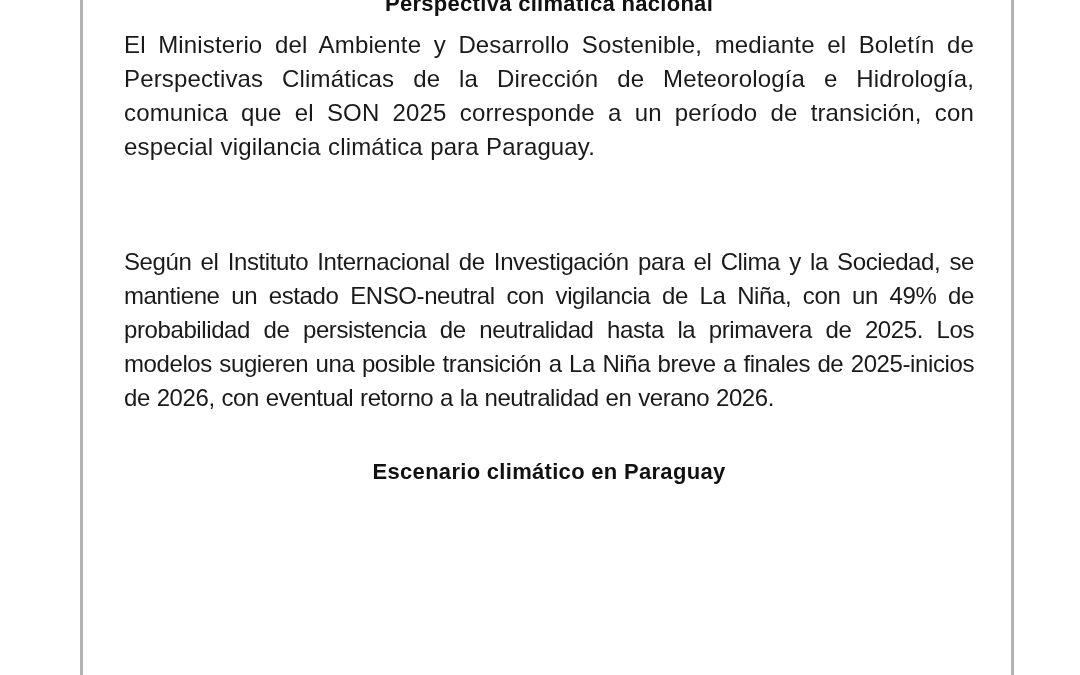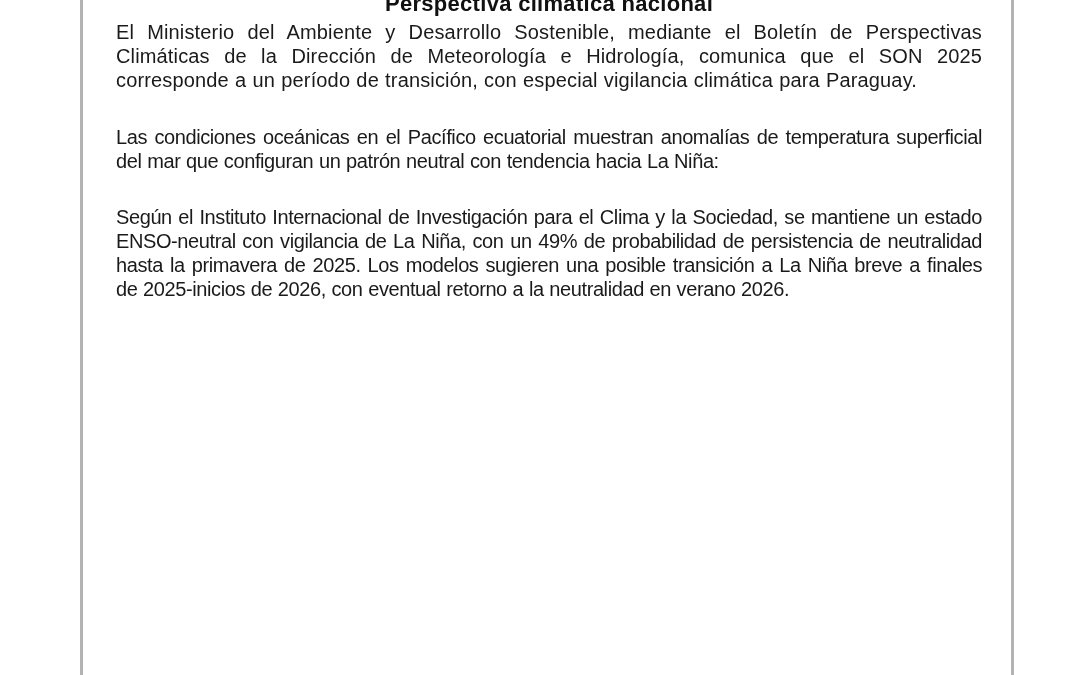--- a/index.html
+++ b/index.html
@@ -36,23 +36,23 @@
       font-weight: bold;
       font-size: 22px;
       line-height: 32px;
       margin: 0;
       color: #111111;
       letter-spacing: 0.3px;
     }
     .para {
       text-align: justify;
       text-align-last: left;
-      font-size: 20px;
-      line-height: 24px;
-      margin: 0;
+      font-size: 24px;
+      line-height: 34px;
+      margin: 8px;
       letter-spacing: 0.15px;
       word-spacing: 0.5px;
     }
     .para.condensed {
       letter-spacing: -0.4px;
     }
     .gap {
       height: 32.5px;
     }
     .gap-lg {
@@ -61,17 +61,17 @@
   </style>
 </head>
 <body>
 
 <div class="page-frame"></div>
 
 <div class="content">
   <h2 class="heading">Perspectiva climática nacional</h2>
   <p class="para">El Ministerio del Ambiente y Desarrollo Sostenible, mediante el Boletín de Perspectivas Climáticas de la Dirección de Meteorología e Hidrología, comunica que el SON 2025 corresponde a un período de transición, con especial vigilancia climática para Paraguay.</p>
   <div class="gap"></div>
-  <p class="para condensed">Las condiciones oceánicas en el Pacífico ecuatorial muestran anomalías de temperatura superficial del mar que configuran un patrón neutral con tendencia hacia La Niña:</p>
   <div class="gap"></div>
   <p class="para condensed">Según el Instituto Internacional de Investigación para el Clima y la Sociedad, se mantiene un estado ENSO-neutral con vigilancia de La Niña, con un 49% de probabilidad de persistencia de neutralidad hasta la primavera de 2025. Los modelos sugieren una posible transición a La Niña breve a finales de 2025-inicios de 2026, con eventual retorno a la neutralidad en verano 2026.</p>
   <div class="gap-lg"></div>
+  <h2 class="heading">Escenario climático en Paraguay</h2>
 </div>
 
 </body></html>

